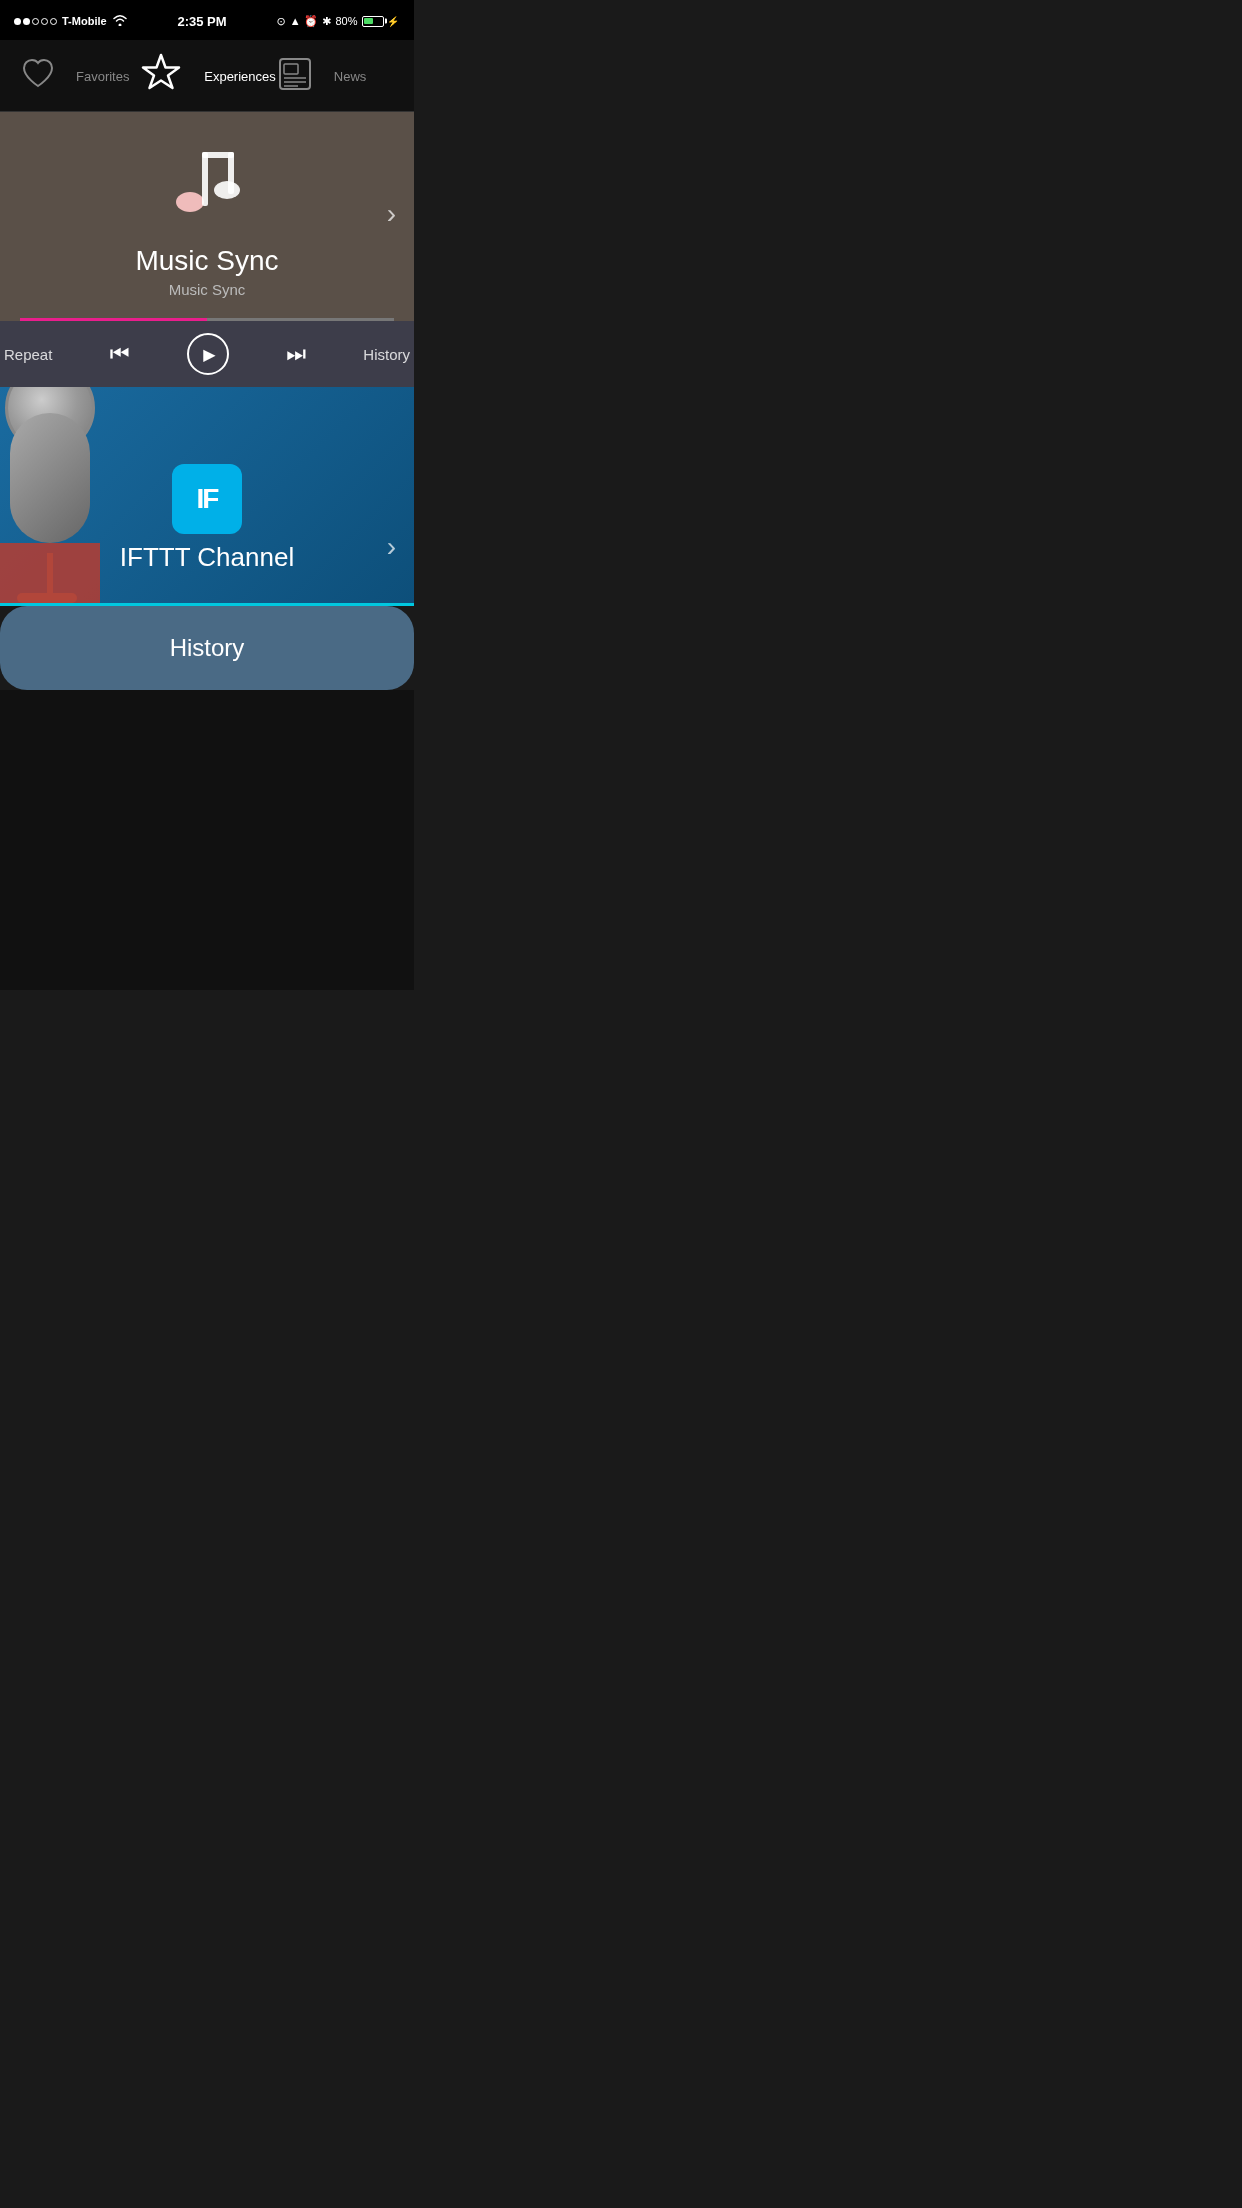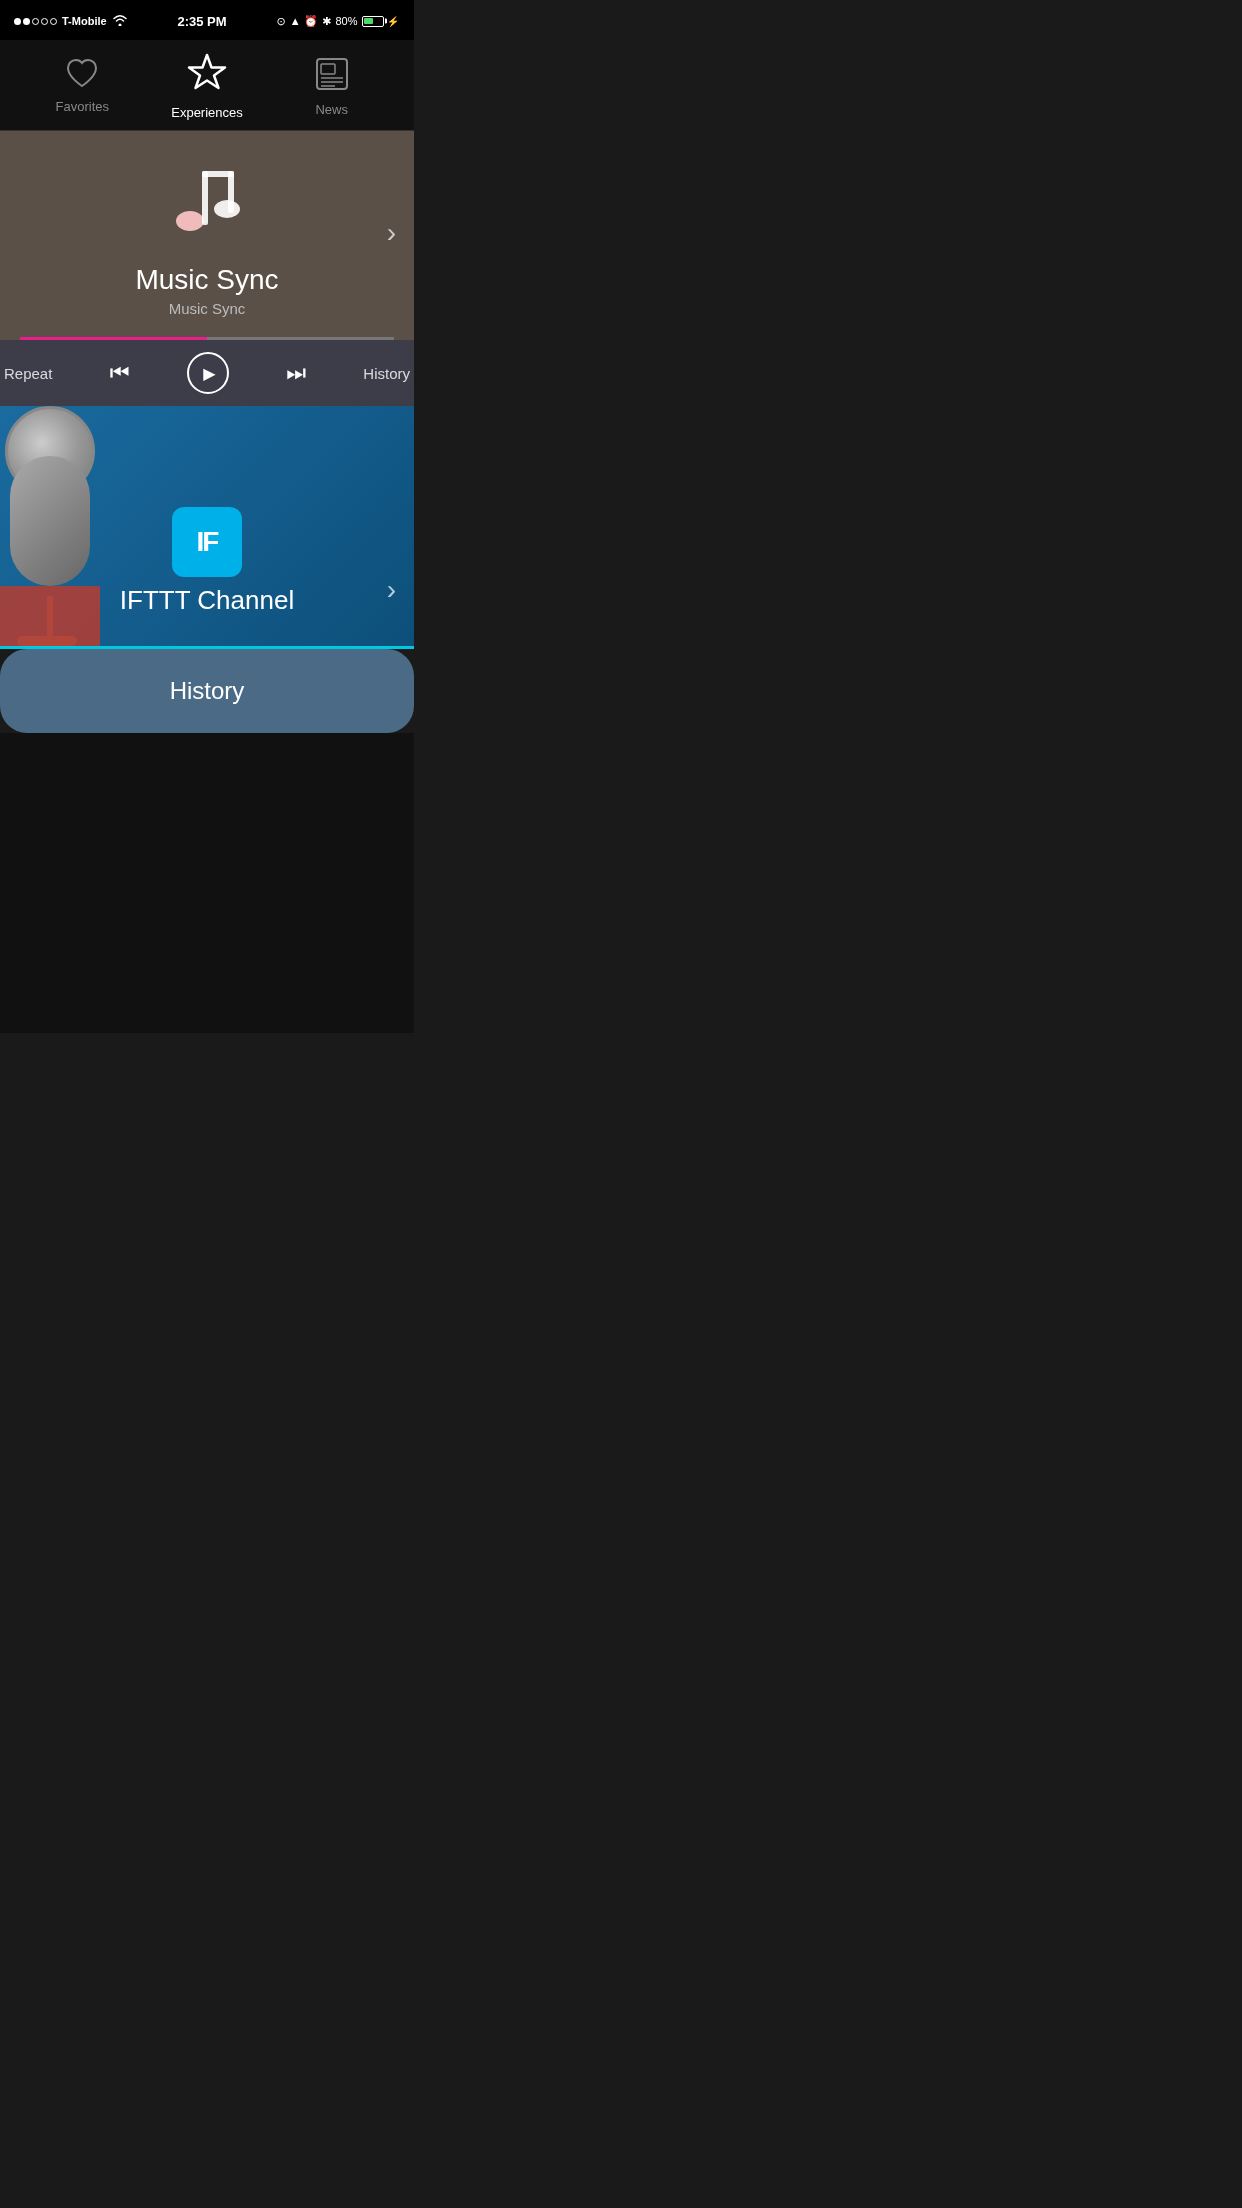--- a/index.html
+++ b/index.html
@@ -113,23 +113,23 @@
       display: flex;
       justify-content: space-around;
       align-items: center;
       background: #111;
       padding: 12px 20px 10px;
       border-bottom: 1px solid #333;
     }
 
     .nav-tab {
       display: flex;
-      flex-direction: column;
-      align-items: center;
-      gap: 4px;
+      flex-direction: row;
+      align-items: center;
+      gap: 20px;
       cursor: pointer;
       flex: 1;
       text-align: right;
     }
 
     .nav-tab-icon {
       font-size: 32px;
       line-height: 1;
     }
 
@@ -260,21 +260,21 @@
 
     .play-btn-icon {
       font-size: 16px;
       color: #fff;
       margin-left: 3px;
     }
 
     
     .ifttt-card {
       position: relative;
-      height: 240px;
+      height: 216px;
       overflow: hidden;
       background: #1a6ba0;
     }
 
     .ifttt-bg {
       position: absolute;
       inset: 0;
       background: linear-gradient(135deg, #1a6ba0 0%, #0d4f7a 100%);
     }
 

